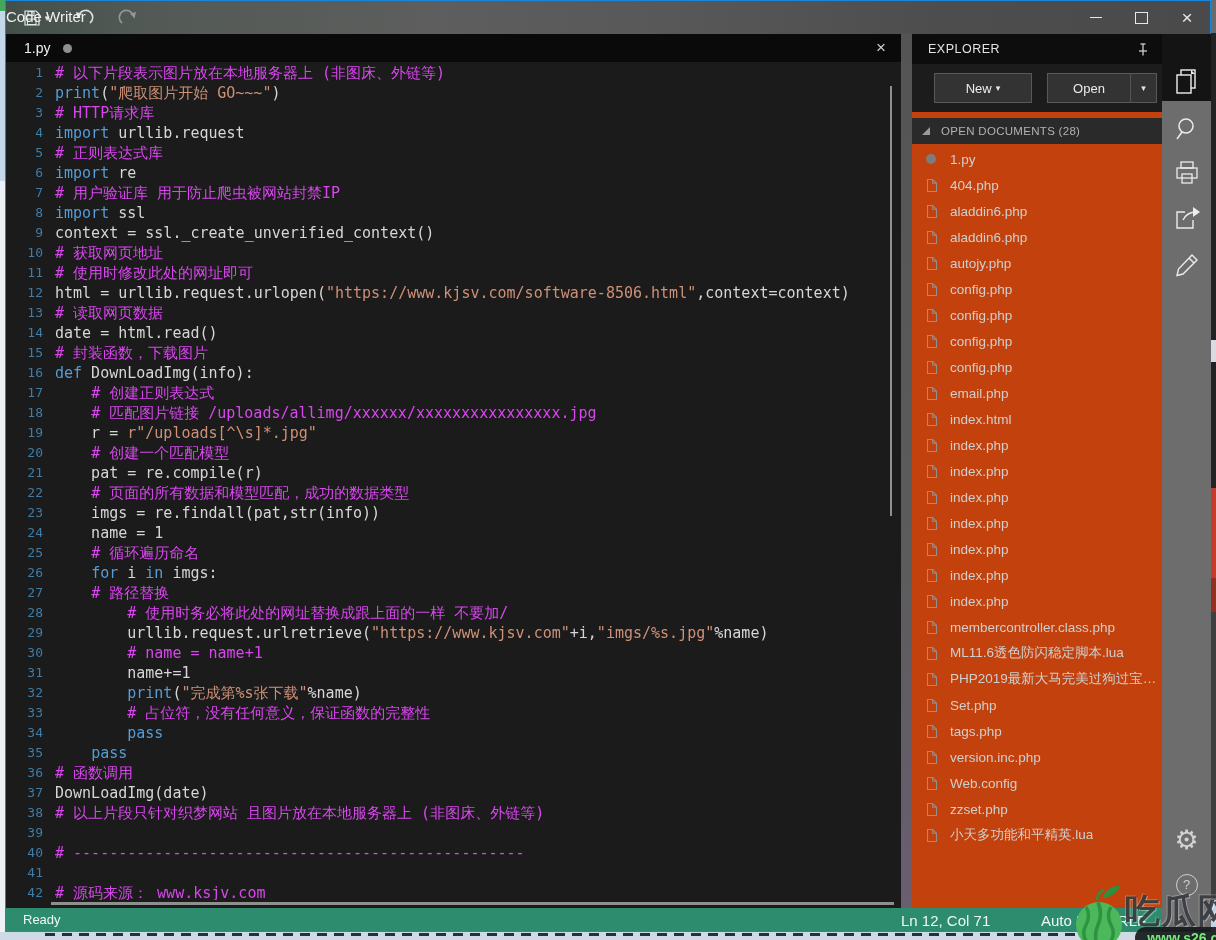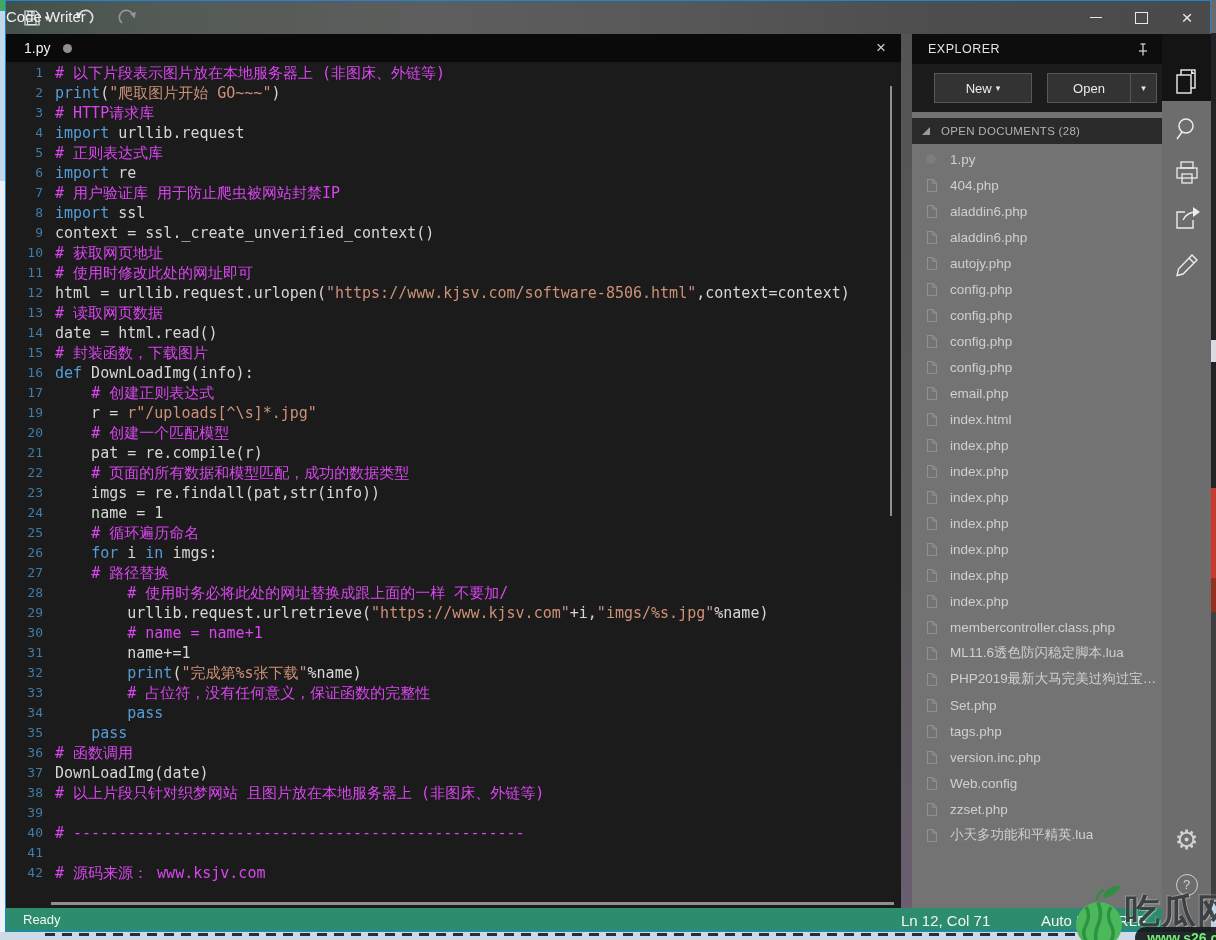--- a/index.html
+++ b/index.html
@@ -40,21 +40,21 @@
   .ln{width:37px;flex:0 0 37px;text-align:right;padding-right:12px;color:#3f7ca8;font-size:13px;}
   .ctext{white-space:pre;font-size:15px;color:#d6d6d6;}
   .tok-c{color:#d946ef}.tok-k{color:#569cd6}.tok-s{color:#ce9178}.tok-p{color:#d6d6d6}
   .vthumb{position:absolute;left:884px;top:52px;width:2px;height:430px;background:#b7b7b7;opacity:.75;}
   .hscroll{position:absolute;left:0;right:0;bottom:0;height:8px;}
   .hthumb{position:absolute;left:45px;top:2px;width:843px;height:3px;background:#8f8f8f;}
   
   .splitter{position:absolute;left:895px;top:33px;width:11px;bottom:23px;
             background:linear-gradient(180deg,#545454 0%,#5c5c5c 60%,#6a5e70 100%);}
   
-  .explorer{position:absolute;left:906px;top:33px;width:250px;bottom:23px;background:#737373;}
+  .explorer{position:absolute;left:906px;top:33px;width:250px;bottom:23px;background:#c2410c;}
   .exp-header{position:absolute;left:0;top:0;right:0;height:30px;background:#0d0d0d;
               display:flex;align-items:center;}
   .exp-title{color:#e3e3e3;font-size:12.5px;letter-spacing:.5px;padding-left:16px;}
   .pin{position:absolute;right:12px;top:8px;}
   .exp-buttons{position:absolute;left:0;top:30px;right:0;height:48px;background:#1c1c1c;}
   .btn{position:absolute;top:9px;height:30px;box-sizing:border-box;background:#333333;
        border:1px solid #585858;color:#ececec;font-size:13px;display:flex;align-items:center;justify-content:center;}
   .btn-new{left:22px;width:98px;}
   .btn-open{left:135px;width:84px;}
   .btn-open-arrow{left:218px;width:27px;border-left:1px solid #555;}
@@ -218,20 +218,24 @@
           </div>
           <div class="cline">
             <span class="ln">16</span>
             <span class="ctext"><span class="tok-k">def</span><span class="tok-p"> DownLoadImg(info):</span></span>
           </div>
           <div class="cline">
             <span class="ln">17</span>
             <span class="ctext"><span class="tok-p">    </span><span class="tok-c"># 创建正则表达式</span></span>
           </div>
           <div class="cline">
+            <span class="ln">18</span>
+            <span class="ctext"><span class="tok-p">    </span><span class="tok-c"># 匹配图片链接 /uploads/allimg/xxxxxx/xxxxxxxxxxxxxxxx.jpg</span></span>
+          </div>
+          <div class="cline">
             <span class="ln">19</span>
             <span class="ctext"><span class="tok-p">    r = </span><span class="tok-s">r"/uploads[^\s]*.jpg"</span></span>
           </div>
           <div class="cline">
             <span class="ln">20</span>
             <span class="ctext"><span class="tok-p">    </span><span class="tok-c"># 创建一个匹配模型</span></span>
           </div>
           <div class="cline">
             <span class="ln">21</span>
             <span class="ctext"><span class="tok-p">    pat = re.compile(r)</span></span>

